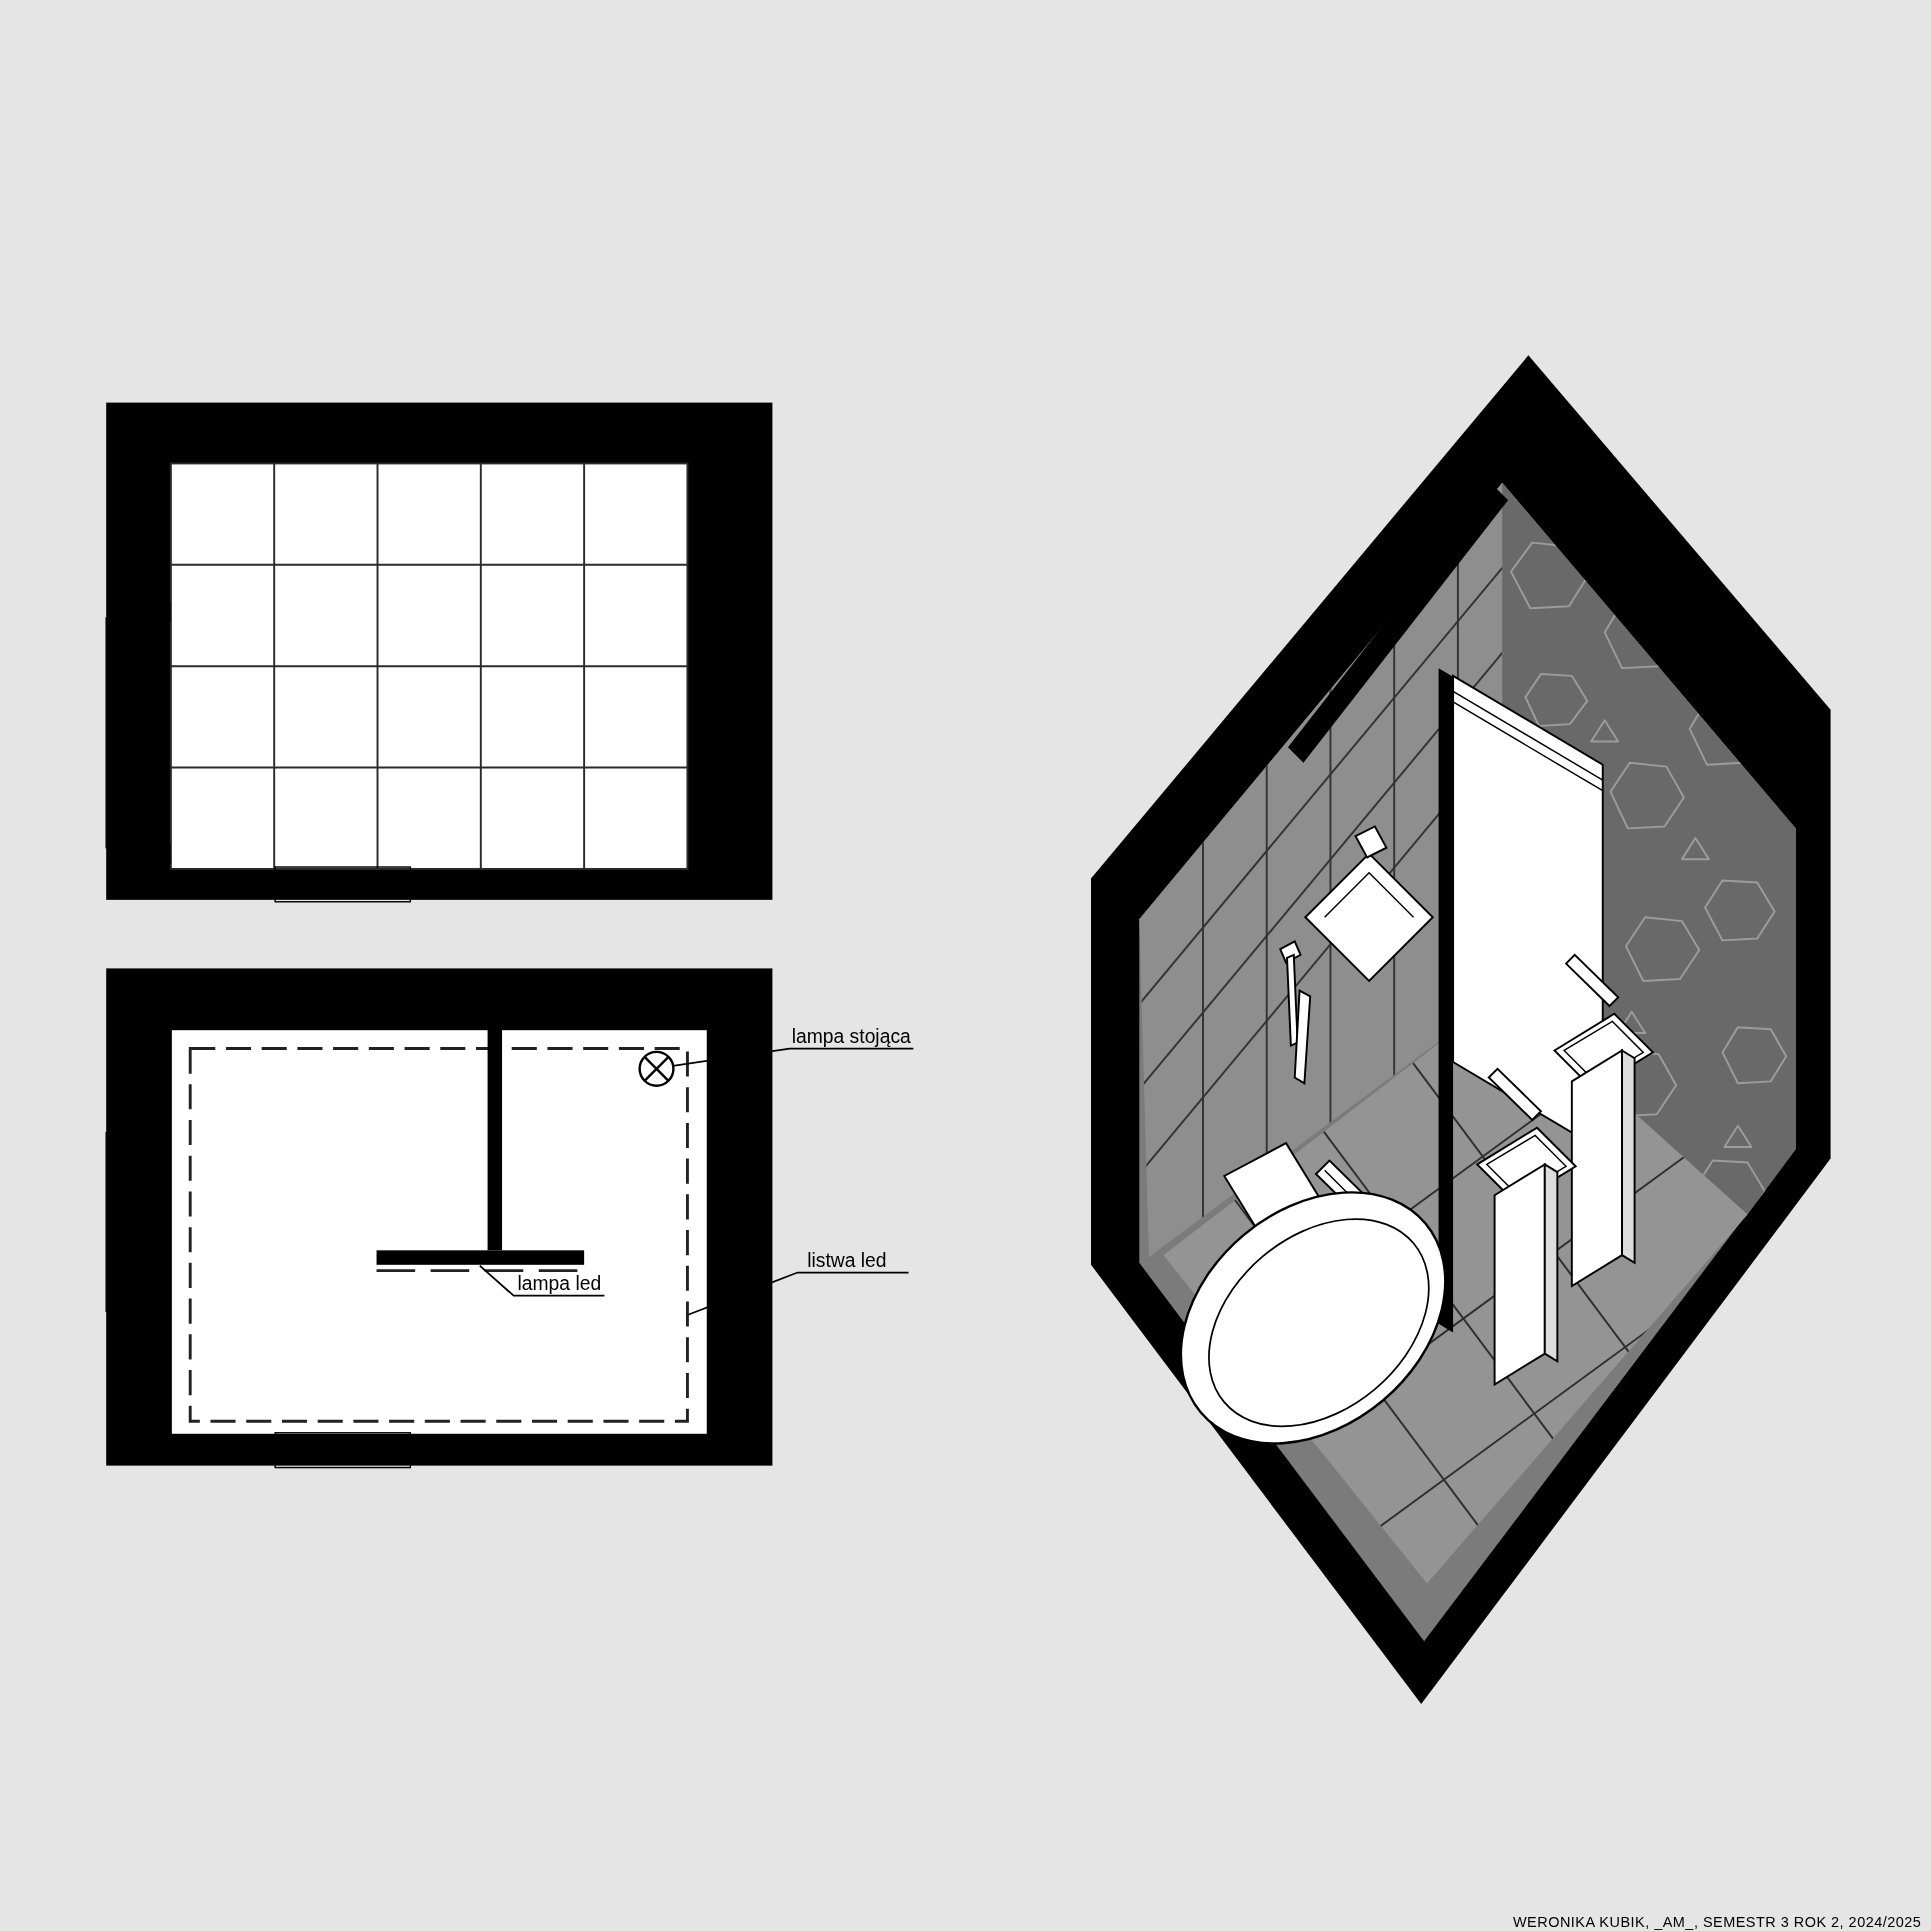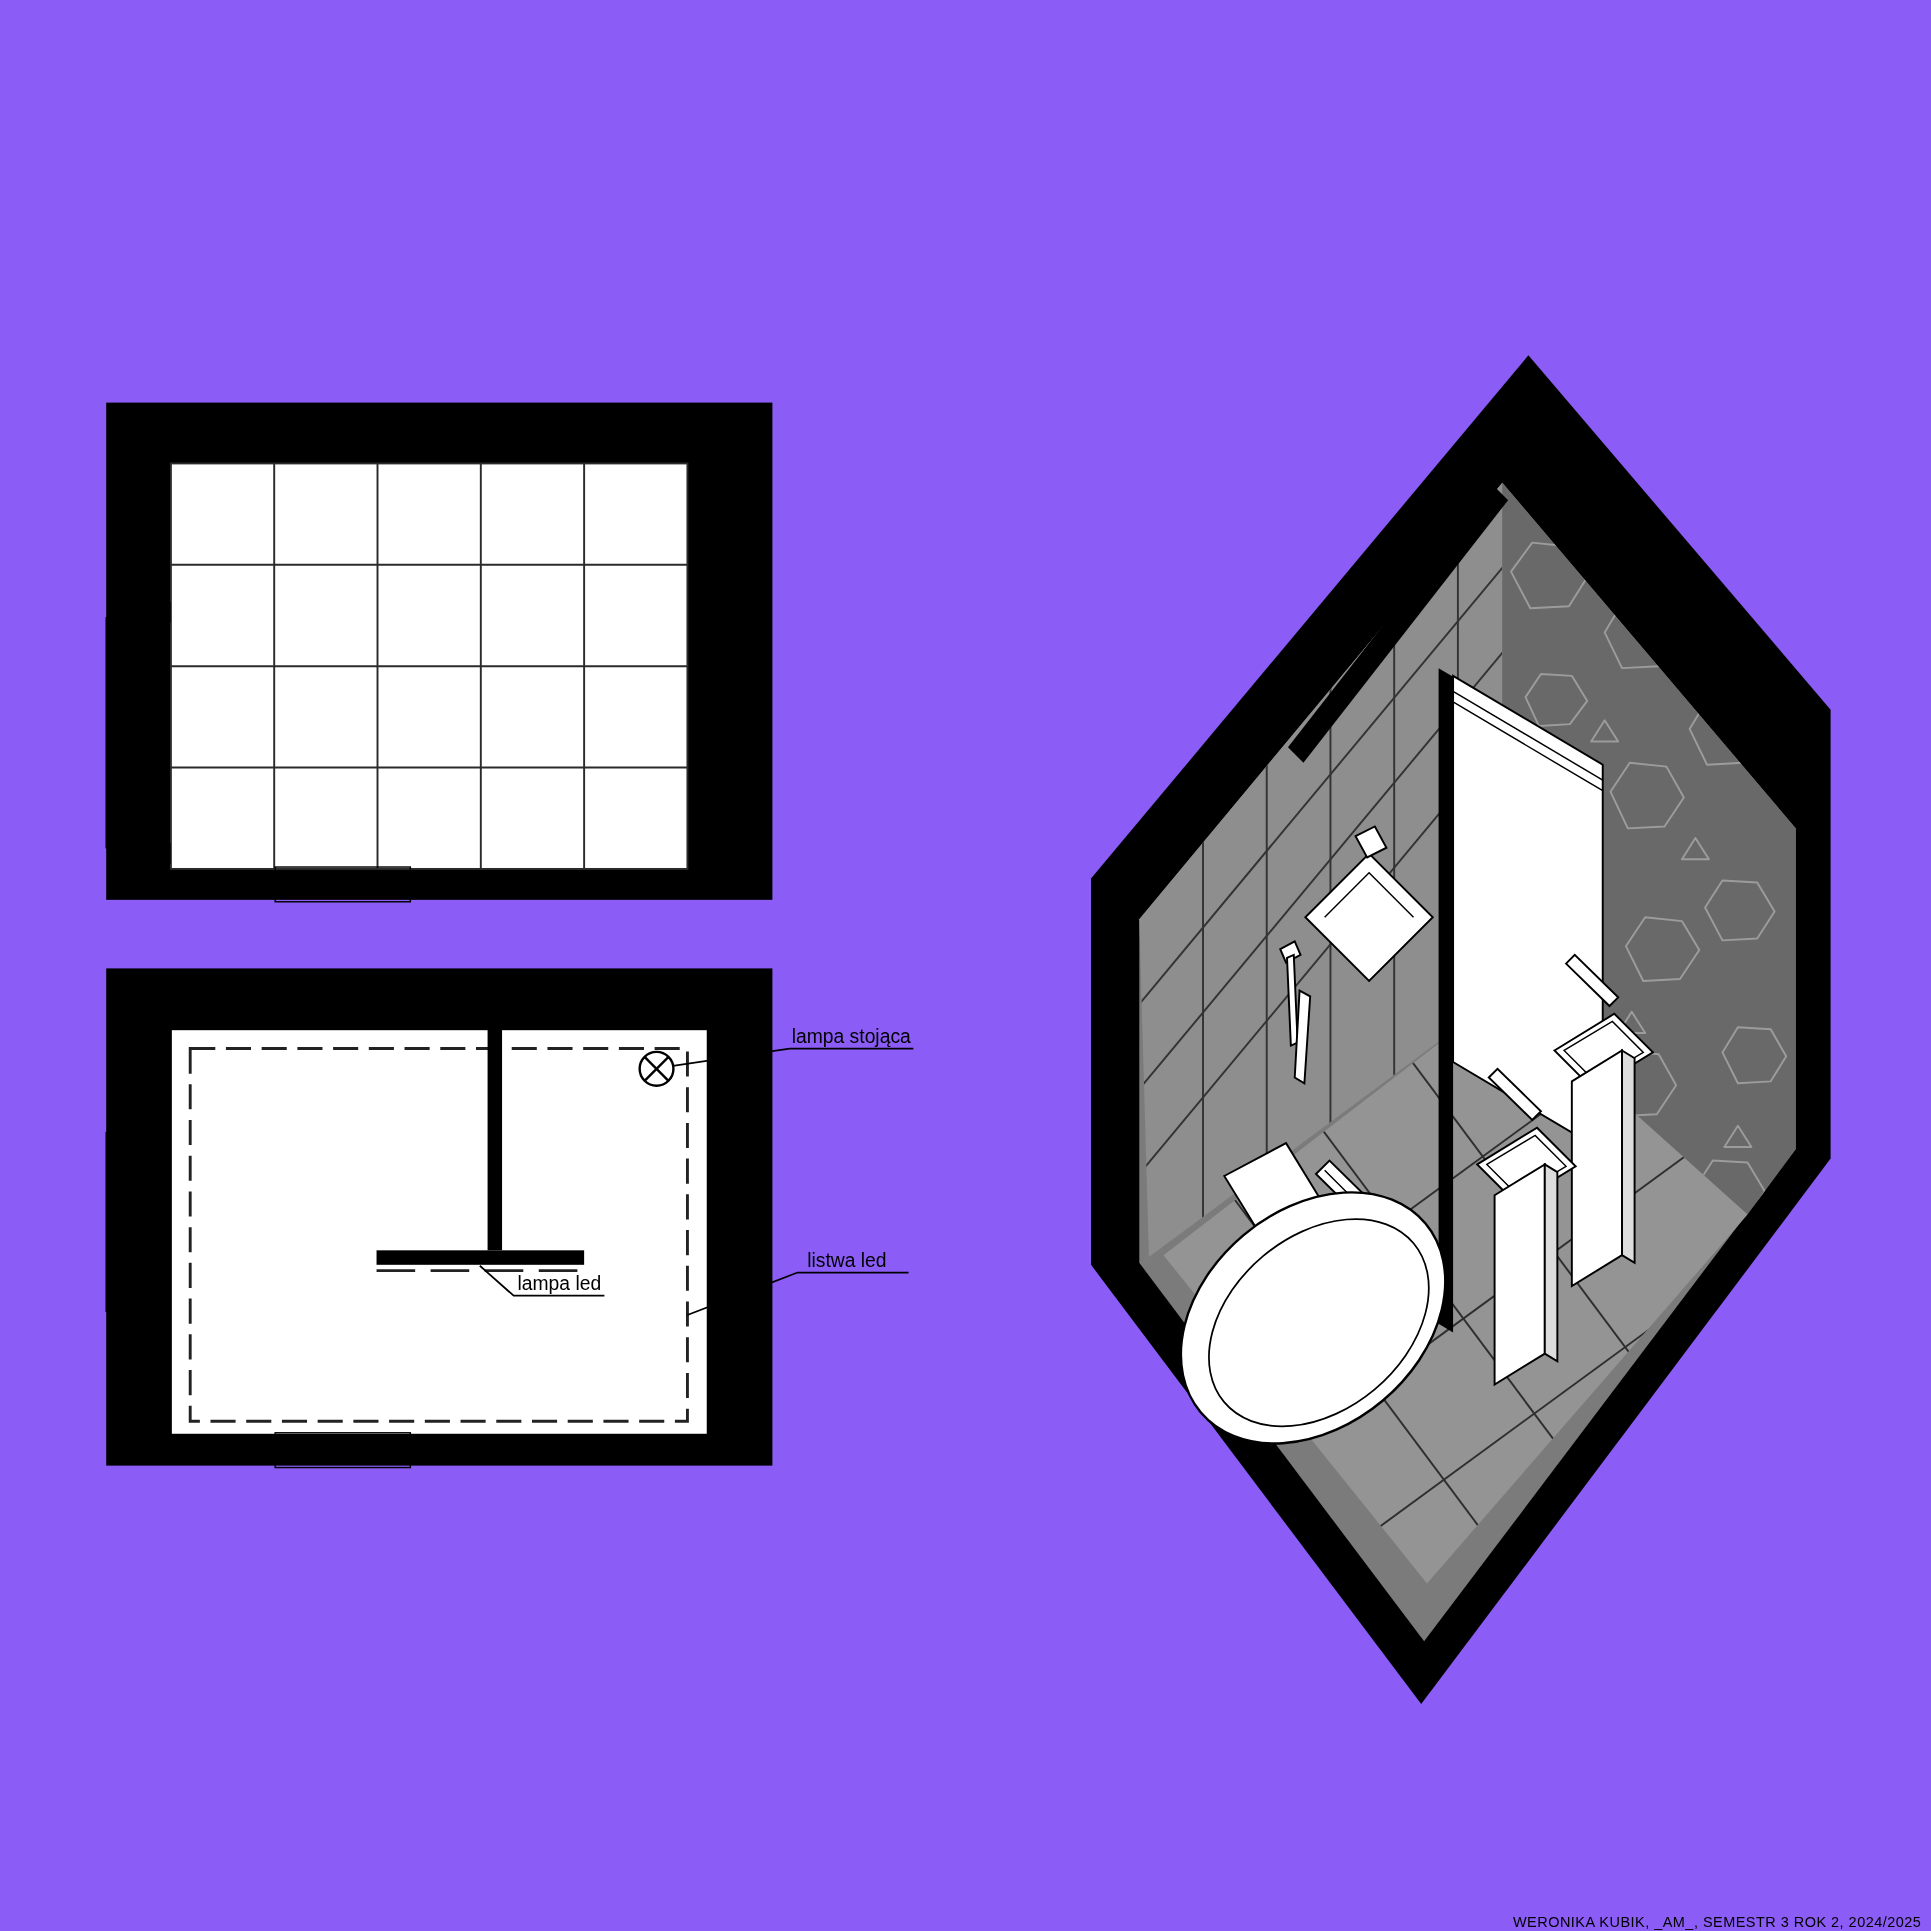--- a/index.html
+++ b/index.html
@@ -1,16 +1,16 @@
 <!DOCTYPE html>
 <html><head>
 <meta charset="utf-8">
 <style>
   html,body{margin:0;padding:0;background:#fff;}
-  #stage{position:relative;width:1931px;height:1931px;background:#8b5cf6;overflow:hidden;}
+  #stage{position:relative;width:1931px;height:1931px;background:#e5e5e5;overflow:hidden;}
   svg{display:block;}
   text{font-family:"Liberation Sans","DejaVu Sans",sans-serif;fill:#000;}
   .label-text{font-size:20px;}
   .footer-text{font-size:15px;letter-spacing:.5px;}
   .thin{stroke:#000;stroke-width:1.5;fill:none;}
   .outline{stroke:#000;stroke-width:2;}
   .white-fix{fill:#fff;stroke:#000;stroke-width:2;}
   .tile-line{stroke:#2b2b2b;stroke-width:2;}
   .wall-tile-line{stroke:#333;stroke-width:2;}
   .floor-line{stroke:#2e2e2e;stroke-width:2;}

